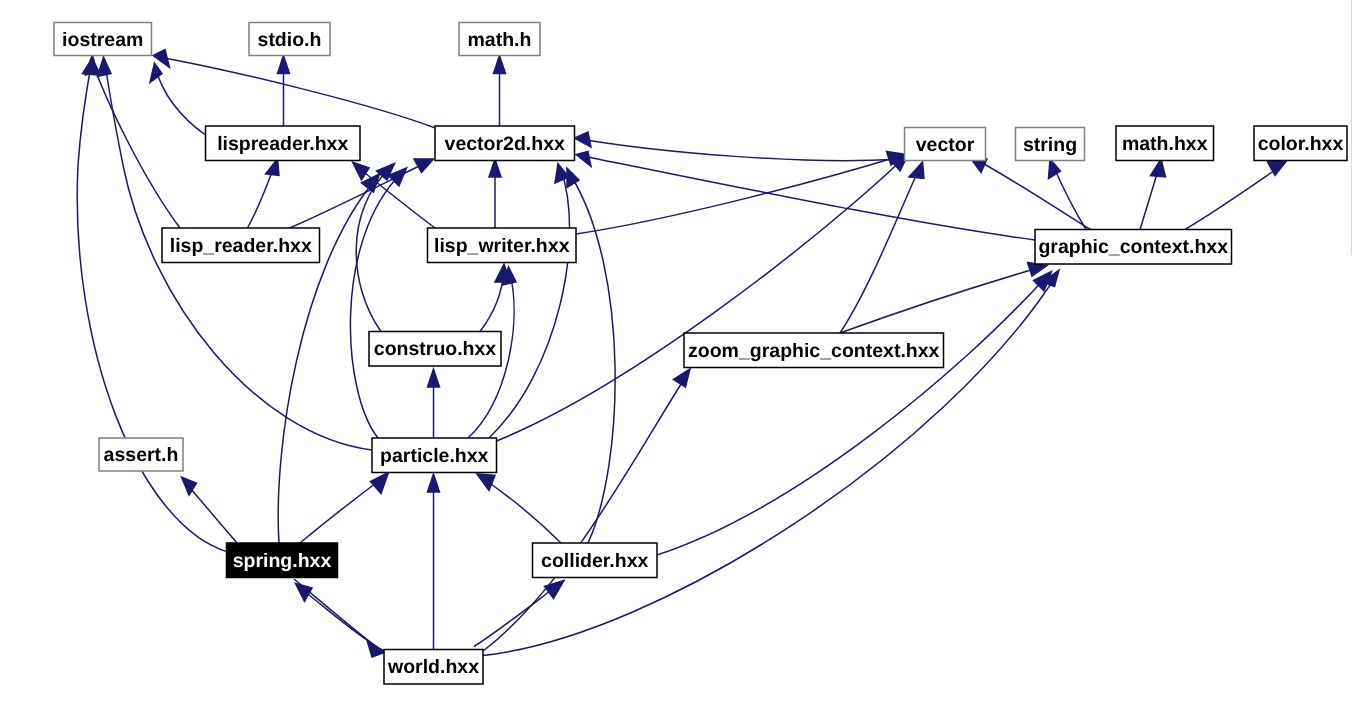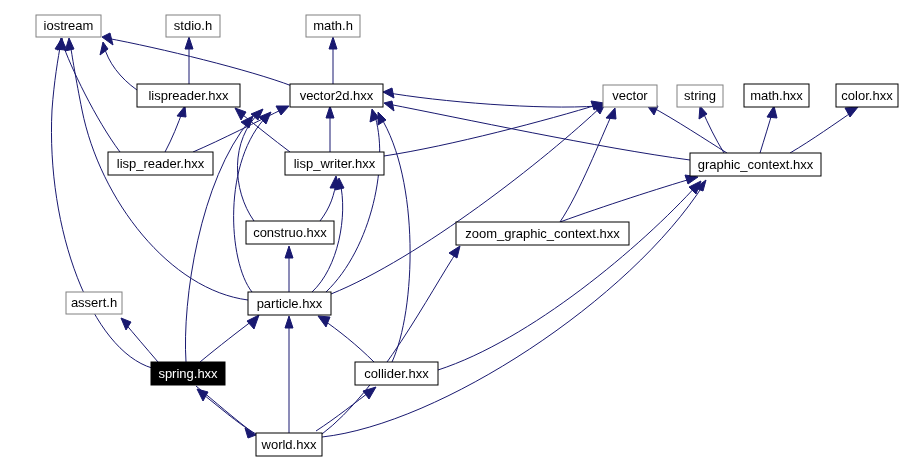--- a/index.html
+++ b/index.html
@@ -11,20 +11,21 @@
     width: 901px;
     height: 470px;
     font-family: "Liberation Sans", sans-serif;
     overflow: hidden;
   }
   #graph-root {
     position: relative;
     width: 901px;
     height: 454px;
     background: #be185d;
+    font-weight: bold;
   }
   svg#dep-graph {
     display: block;
     width: 901px;
     height: 470px;
   }
   .node-box {
     fill: #ffffff;
     stroke: #808080;
     stroke-width: 1;

